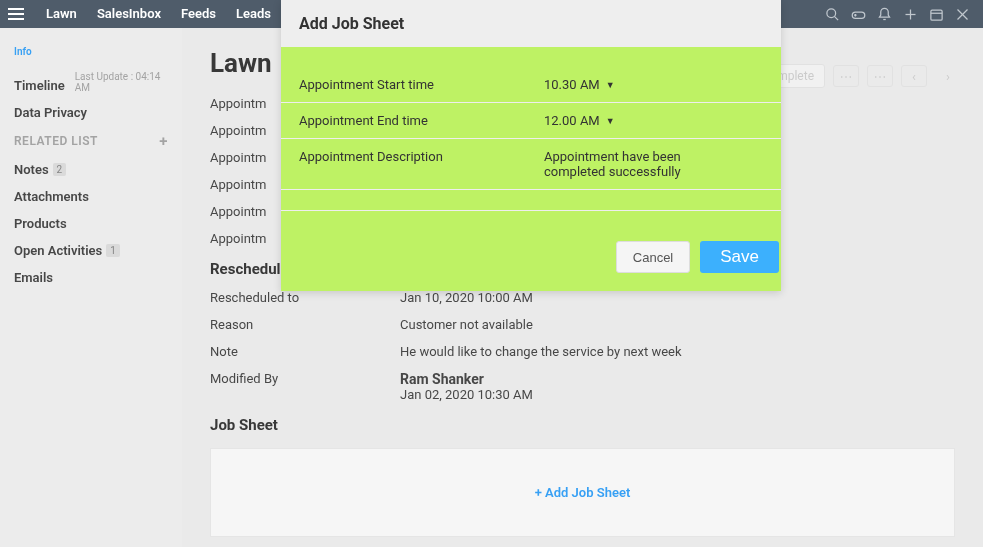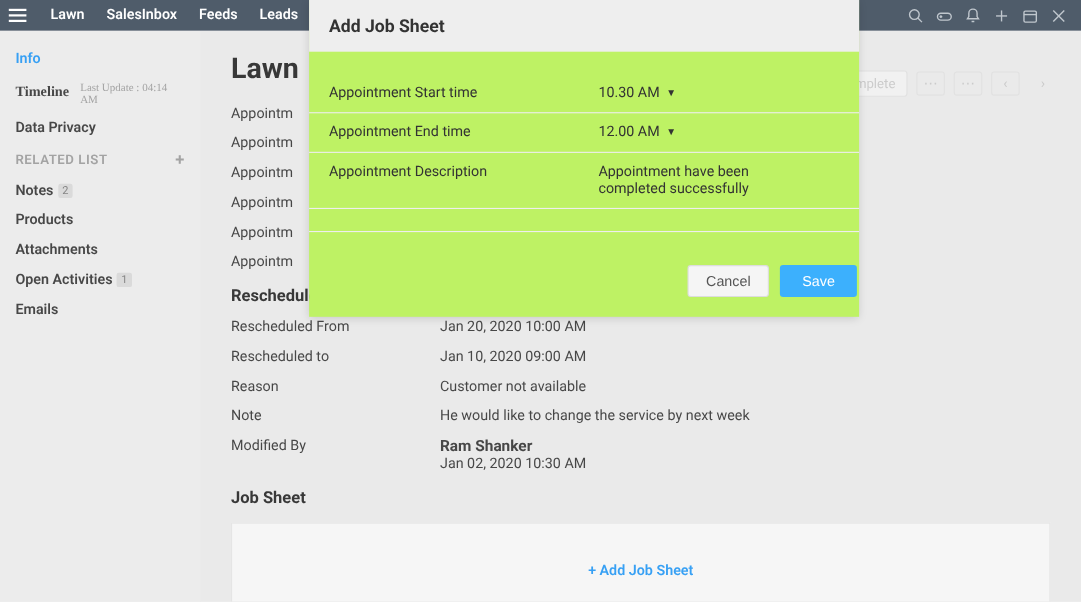--- a/index.html
+++ b/index.html
@@ -10,22 +10,22 @@
 .topbar .hamburger { width: 16px; height: 16px; display: flex; flex-direction: column; justify-content: space-around; margin-right: 12px; cursor: pointer; }
 .topbar .hamburger span { height: 2px; background: #fff; display: block; }
 .topbar .nav-item { color: #fff; padding: 0 10px; font-size: 13px; cursor: pointer; line-height: 28px; font-weight: 600; }
 .topbar .spacer { flex: 1; }
 .topbar .icon-btn { width: 26px; height: 26px; display: flex; align-items: center; justify-content: center; cursor: pointer; opacity: 0.85; }
 .topbar svg { stroke: #d0d6dc; fill: none; }
 
 
 .layout { display: flex; height: calc(100% - 28px); }
 .sidebar { width: 182px; background: #eaeaea; padding: 18px 14px; }
-.sidebar .info-link { color: #2196f3; font-size: 13px; font-weight: 600; margin-bottom: 14px; display: block; cursor: pointer; }
-.sidebar .side-row { display: flex; align-items: flex-start; margin-bottom: 12px; cursor: pointer; font-weight: 600; font-family: Liberation Serif, serif; }
+.sidebar .info-link { color: #2196f3; font-size: 10px; font-weight: 600; margin-bottom: 14px; display: block; cursor: pointer; }
+.sidebar .side-row { display: flex; align-items: flex-end; margin-bottom: 12px; cursor: pointer; font-weight: 600; }
 .sidebar .timeline-lbl { font-size: 13px; color: #333; }
 .sidebar .last-update { font-size: 10px; color: #999; margin-left: 10px; font-weight: 400; }
 .sidebar .side-item { font-size: 13px; color: #333; margin-bottom: 12px; cursor: pointer; font-weight: 600; display: flex; align-items: center; }
 .sidebar .related-header { font-size: 12px; color: #999; letter-spacing: 0.5px; margin: 12px 0 12px 0; display: flex; align-items: center; justify-content: space-between; font-weight: 600; }
 .sidebar .plus { color: #999; font-size: 15px; cursor: pointer; }
 .sidebar .badge { background: #d6d6d6; color: #777; font-size: 10px; padding: 1px 4px; border-radius: 2px; margin-left: 4px; font-weight: 400; }
 
 .content { flex: 1; background: #e8e8e8; padding: 20px 28px; position: relative; overflow: hidden; }
 .content h1 { font-size: 26px; font-weight: 700; color: #222; margin-bottom: 18px; }
 .content .field-row { font-size: 13px; color: #333; margin-bottom: 12px; display: flex; }
@@ -48,21 +48,21 @@
 .modal { position: absolute; top: 0; left: 281px; right: 202px; background: #bef264; box-shadow: 0 2px 8px rgba(0,0,0,0.15); }
 .modal .modal-header { background: #eeeeee; padding: 14px 18px; font-size: 16px; font-weight: 700; color: #333; }
 .modal .modal-body { padding: 20px 0; }
 .modal .form-row { display: flex; padding: 10px 18px; border-bottom: 1px solid #eee; align-items: flex-start; }
 .modal .form-row.nb { border-bottom: none; }
 .modal .form-label { width: 245px; font-size: 13px; color: #333; }
 .modal .form-value { flex: 1; font-size: 13px; color: #333; display: flex; align-items: center; }
 .modal .caret { margin-left: 6px; font-size: 9px; color: #333; }
 .modal .modal-footer { padding: 10px 2px 18px; display: flex; justify-content: flex-end; gap: 10px; }
 .modal .btn-cancel { background: #f5f5f5; border: 1px solid #ddd; padding: 6px 16px; font-size: 13px; border-radius: 3px; cursor: pointer; color: #555; }
-.modal .btn-save { background: #3cb0fd; color: #fff; border: none; padding: 6px 20px; font-size: 13px; border-radius: 3px; cursor: pointer; }
+.modal .btn-save { background: #3cb0fd; color: #fff; border: none; padding: 6px 20px; font-size: 17px; border-radius: 3px; cursor: pointer; }
 </style>
 </head>
 <body>
 
 <div class="topbar">
   <div class="hamburger">
       <span></span>
       <span></span>
       <span></span>
     </div>
@@ -120,22 +120,22 @@
     </div>
     <div class="side-item">Data Privacy</div>
     <div class="related-header">
       <span>RELATED LIST</span>
       <span class="plus">+</span>
     </div>
     <div class="side-item">
       <span>Notes</span>
       <span class="badge">2</span>
     </div>
+    <div class="side-item">Attachments</div>
     <div class="side-item">Products</div>
-    <div class="side-item">Attachments</div>
     <div class="side-item">
       <span>Open Activities</span>
       <span class="badge">1</span>
     </div>
     <div class="side-item">Emails</div>
   </div>
 
   <div class="content">
     <div class="action-strip">
       <div class="outline-btn">rk as complete</div>
@@ -160,26 +160,22 @@
       </div>
     <div class="field-row">
         <span>Appointm</span>
       </div>
     <div class="field-row">
         <span>Appointm</span>
       </div>
 
     <h3>Rescheduled Info</h3>
     <div class="field-row">
-      <span class="field-label">Rescheduled From</span>
-      <span class="field-value">Jan 20, 2020 10:00 AM</span>
-    </div>
-    <div class="field-row">
       <span class="field-label">Rescheduled to</span>
-      <span class="field-value">Jan 10, 2020 09:00 AM</span>
+      <span class="field-value">Jan 10, 2020 10:00 AM</span>
     </div>
     <div class="field-row">
       <span class="field-label">Reason</span>
       <span class="field-value">Customer not available</span>
     </div>
     <div class="field-row">
       <span class="field-label">Note</span>
       <span class="field-value">He would like to change the service by next week</span>
     </div>
     <div class="field-row">

